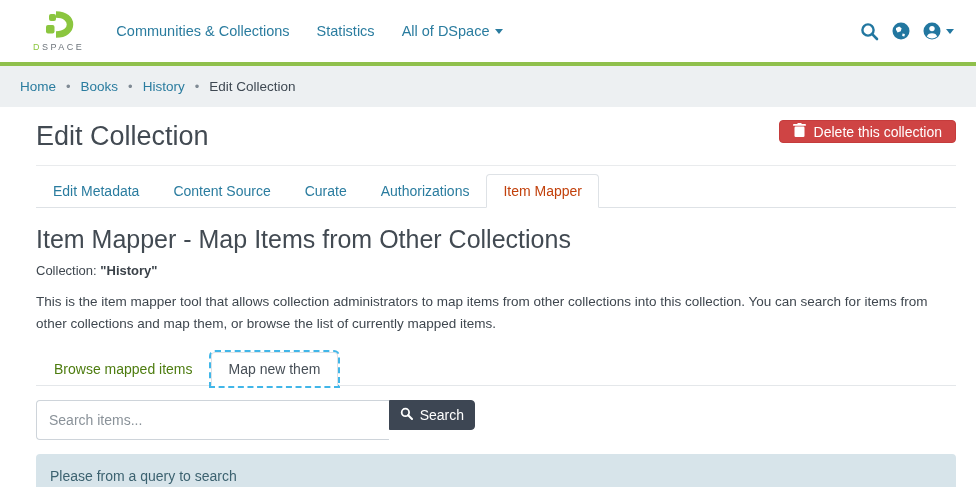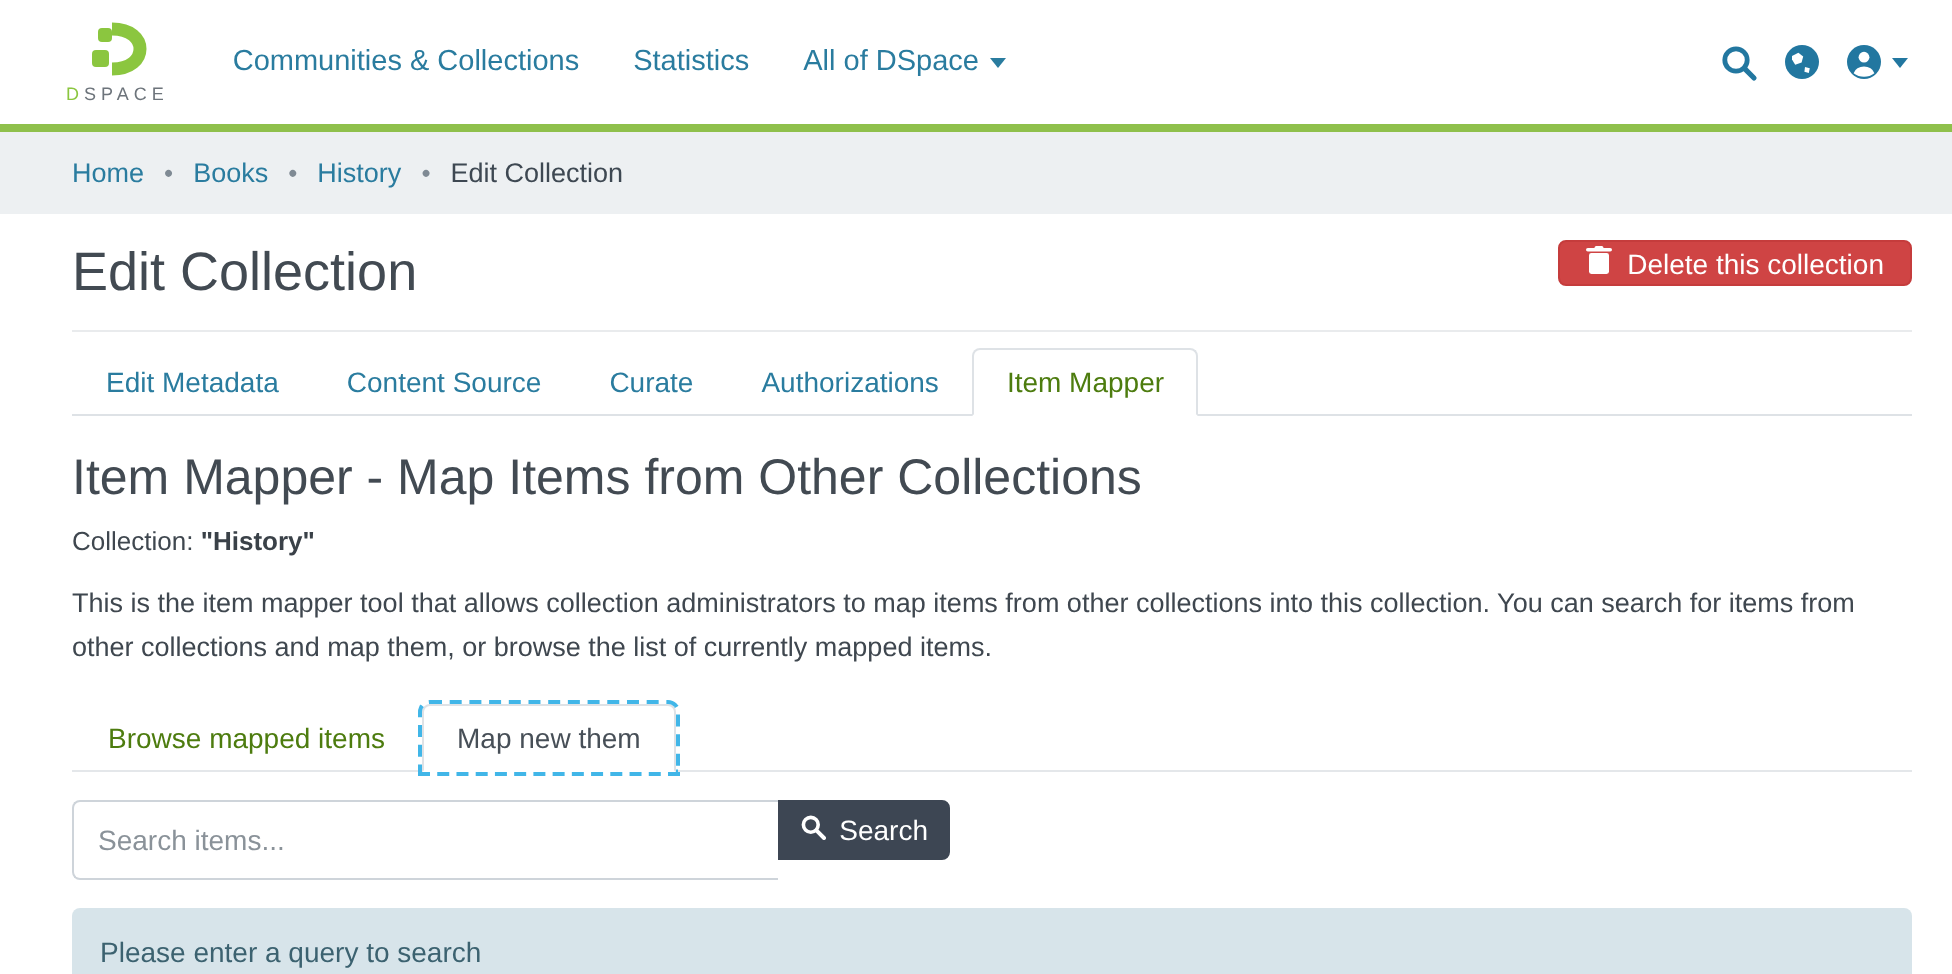--- a/index.html
+++ b/index.html
@@ -22,37 +22,37 @@
   .nav-links { display:flex; align-items:center; gap:27px; }
   .nav-link { color:#2a7c9f; font-size:14.5px; display:inline-flex; align-items:center; gap:6px; }
   .caret-down { width:0; height:0; border-left:4.5px solid transparent; border-right:4.5px solid transparent; border-top:5px solid #2a7c9f; display:inline-block; }
   .nav-icons { margin-left:auto; display:flex; align-items:center; gap:11px; }
   .icon-btn { display:inline-flex; align-items:center; gap:4px; cursor:pointer; }
 
   
   .green-bar { height:4px; background:#8fc04c; }
 
   
-  .breadcrumb { background:#edf0f2; padding:13px 20px 13px 36px; font-size:13.5px; display:flex; align-items:center; gap:10px; }
+  .breadcrumb { background:#edf0f2; padding:13px 20px 13px 20px; font-size:13.5px; display:flex; align-items:center; gap:10px; }
   .crumb-link { color:#2a7c9f; }
   .crumb-current { color:#3e4852; }
   .crumb-sep { color:#7f8a94; font-size:13px; }
 
   
   .container { padding:0 20px 0 36px; }
 
   
   .page-header { display:flex; justify-content:space-between; align-items:flex-start; padding-top:13px; padding-bottom:13px; border-bottom:1px solid #e9ebed; }
   .page-title { font-size:27px; font-weight:400; color:#424a52; margin:0; line-height:1.2; }
   .btn-danger { background:#cf4444; border:1px solid #c53c3c; color:#fff; border-radius:4px; padding:2px 13px; font-size:14px; display:inline-flex; align-items:center; gap:8px; cursor:pointer; font-family:inherit; }
 
   
   .nav-tabs { display:flex; align-items:stretch; border-bottom:1px solid #dee2e6; margin-top:8px; }
   .nav-tab { padding:8px 16px; font-size:14px; color:#2a7c9f; border:1px solid transparent; margin-bottom:-1px; display:inline-block; }
-  .nav-tab.active { color:#4d7c0f; background:#fff; border-color:#dee2e6 #dee2e6 #fff; border-radius:4px 4px 0 0; }
+  .nav-tab.active { color:#c2410c; background:#fff; border-color:#dee2e6 #dee2e6 #fff; border-radius:4px 4px 0 0; }
 
   
   .section-heading { font-size:25px; font-weight:400; color:#424a52; margin:17px 0 9px; }
   .collection-line { font-size:13px; color:#3f474f; margin:0 0 13px; }
   .collection-line b { color:#3a4148; }
   .description { font-size:13.5px; line-height:1.6; color:#3f474f; margin:0 0 17px; max-width:940px; }
 
   
   .subtabs { display:flex; align-items:stretch; border-bottom:1px solid #e4e7ea; }
   .subtab { padding:8px 17px; font-size:14px; color:#4d7c0f; border:1px solid transparent; margin-bottom:-1px; }
@@ -171,16 +171,16 @@
         <svg width="13" height="13" viewBox="0 0 13 13">
             <circle cx="5.4" cy="5.4" r="3.7" stroke="#fff" stroke-width="1.8" fill="none"></circle>
             <line x1="8.2" y1="8.2" x2="12" y2="12" stroke="#fff" stroke-width="2" stroke-linecap="round"></line>
           </svg>
       </span>
       <span>Search</span>
     </button>
   </div>
 
   <div class="alert-info">
-    <span>Please enter a query to search</span>
+    <span>Please from a query to search</span>
   </div>
 
 </main>
 
 </body></html>

